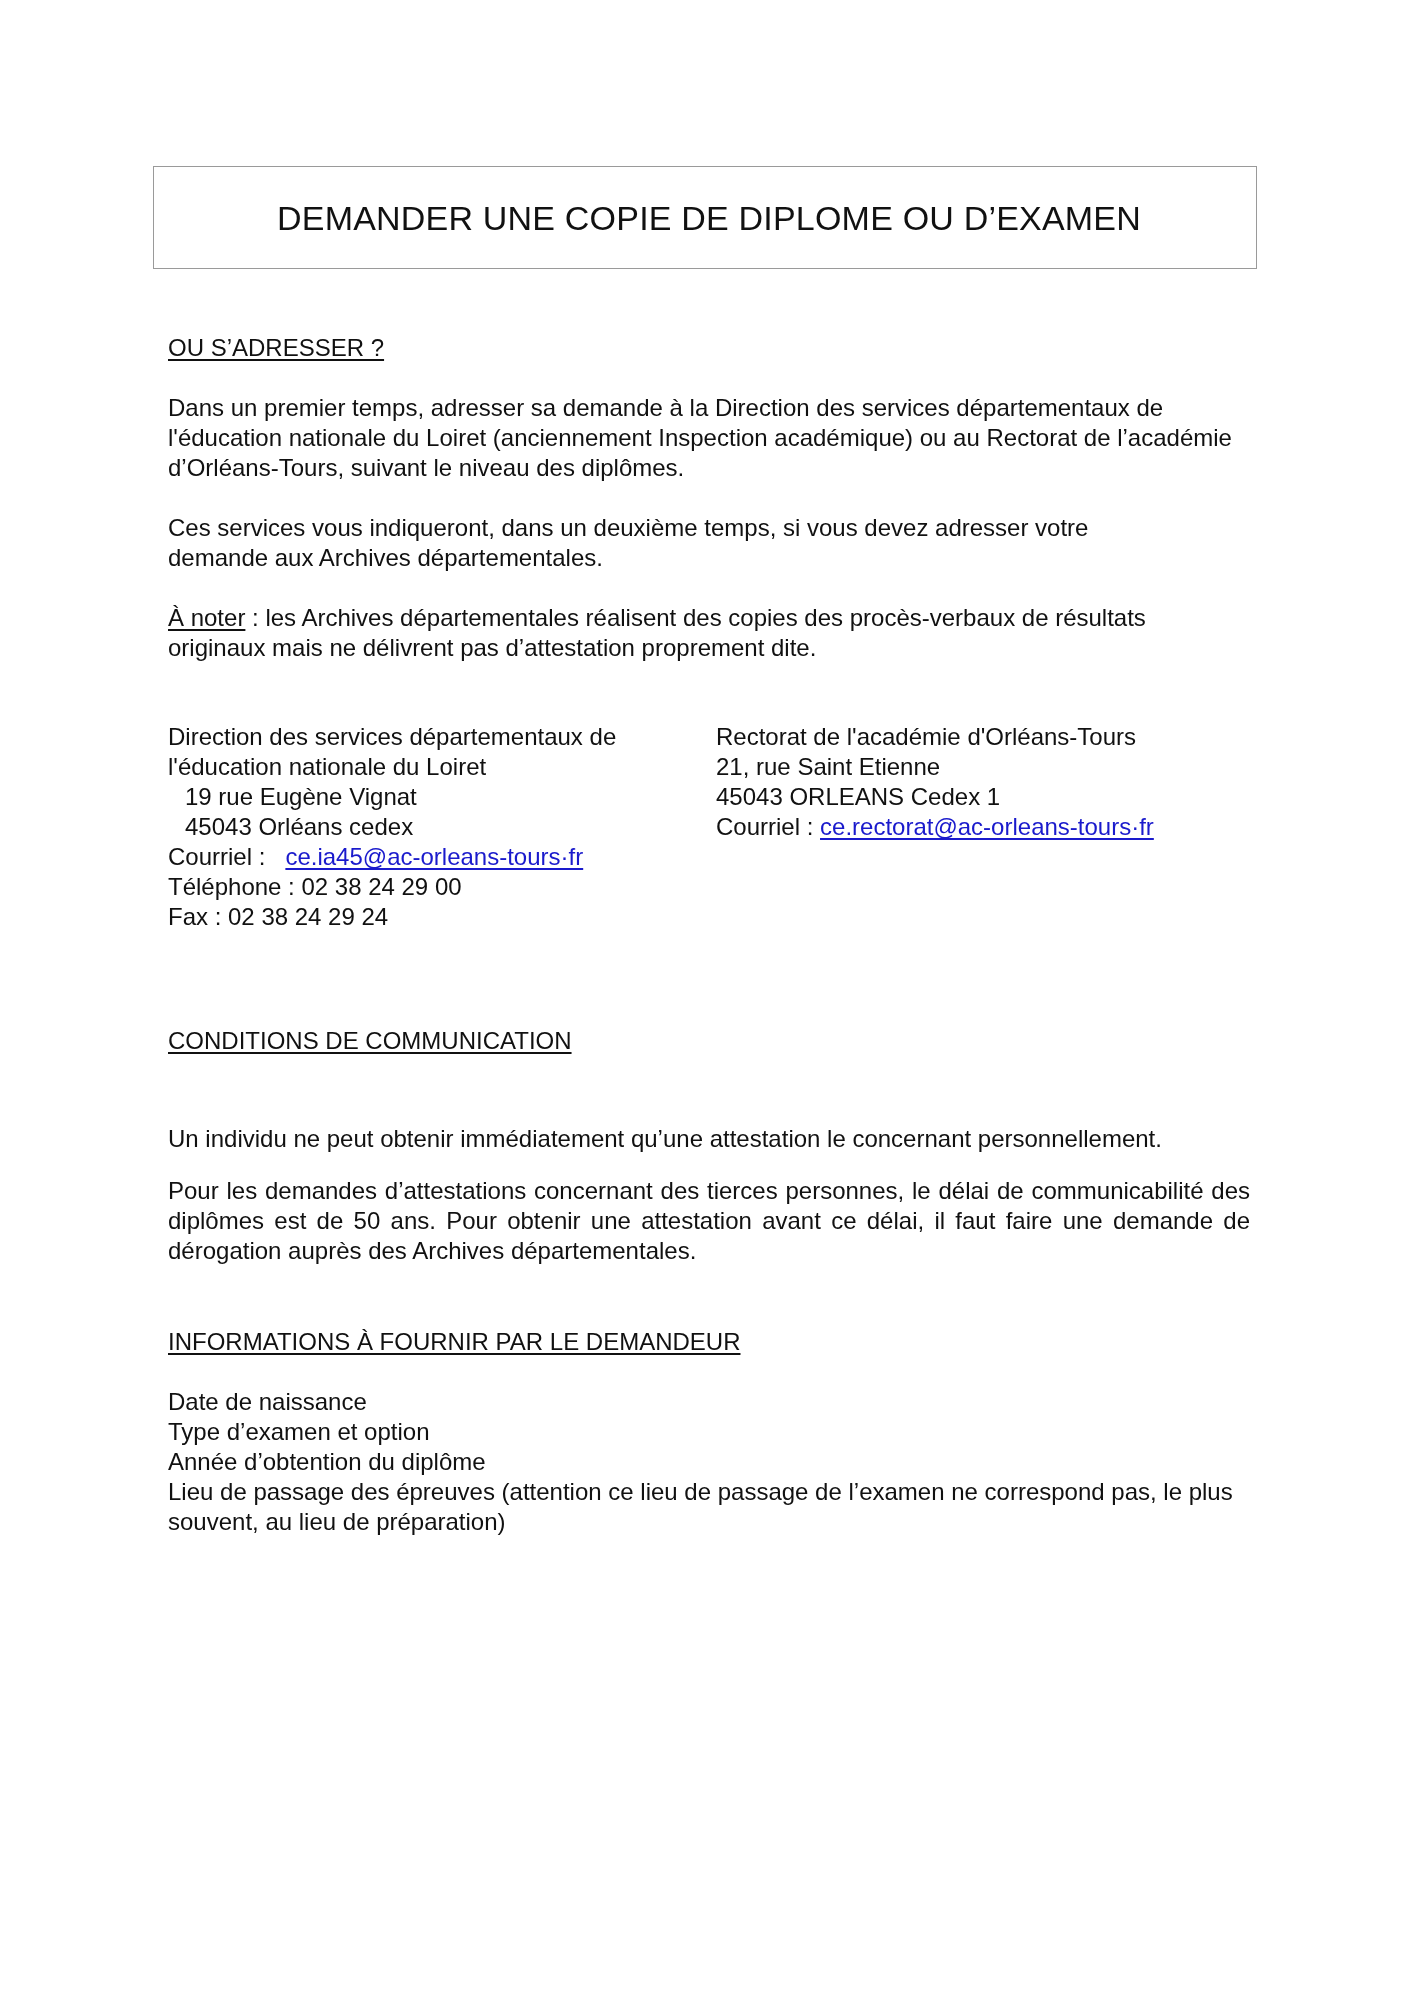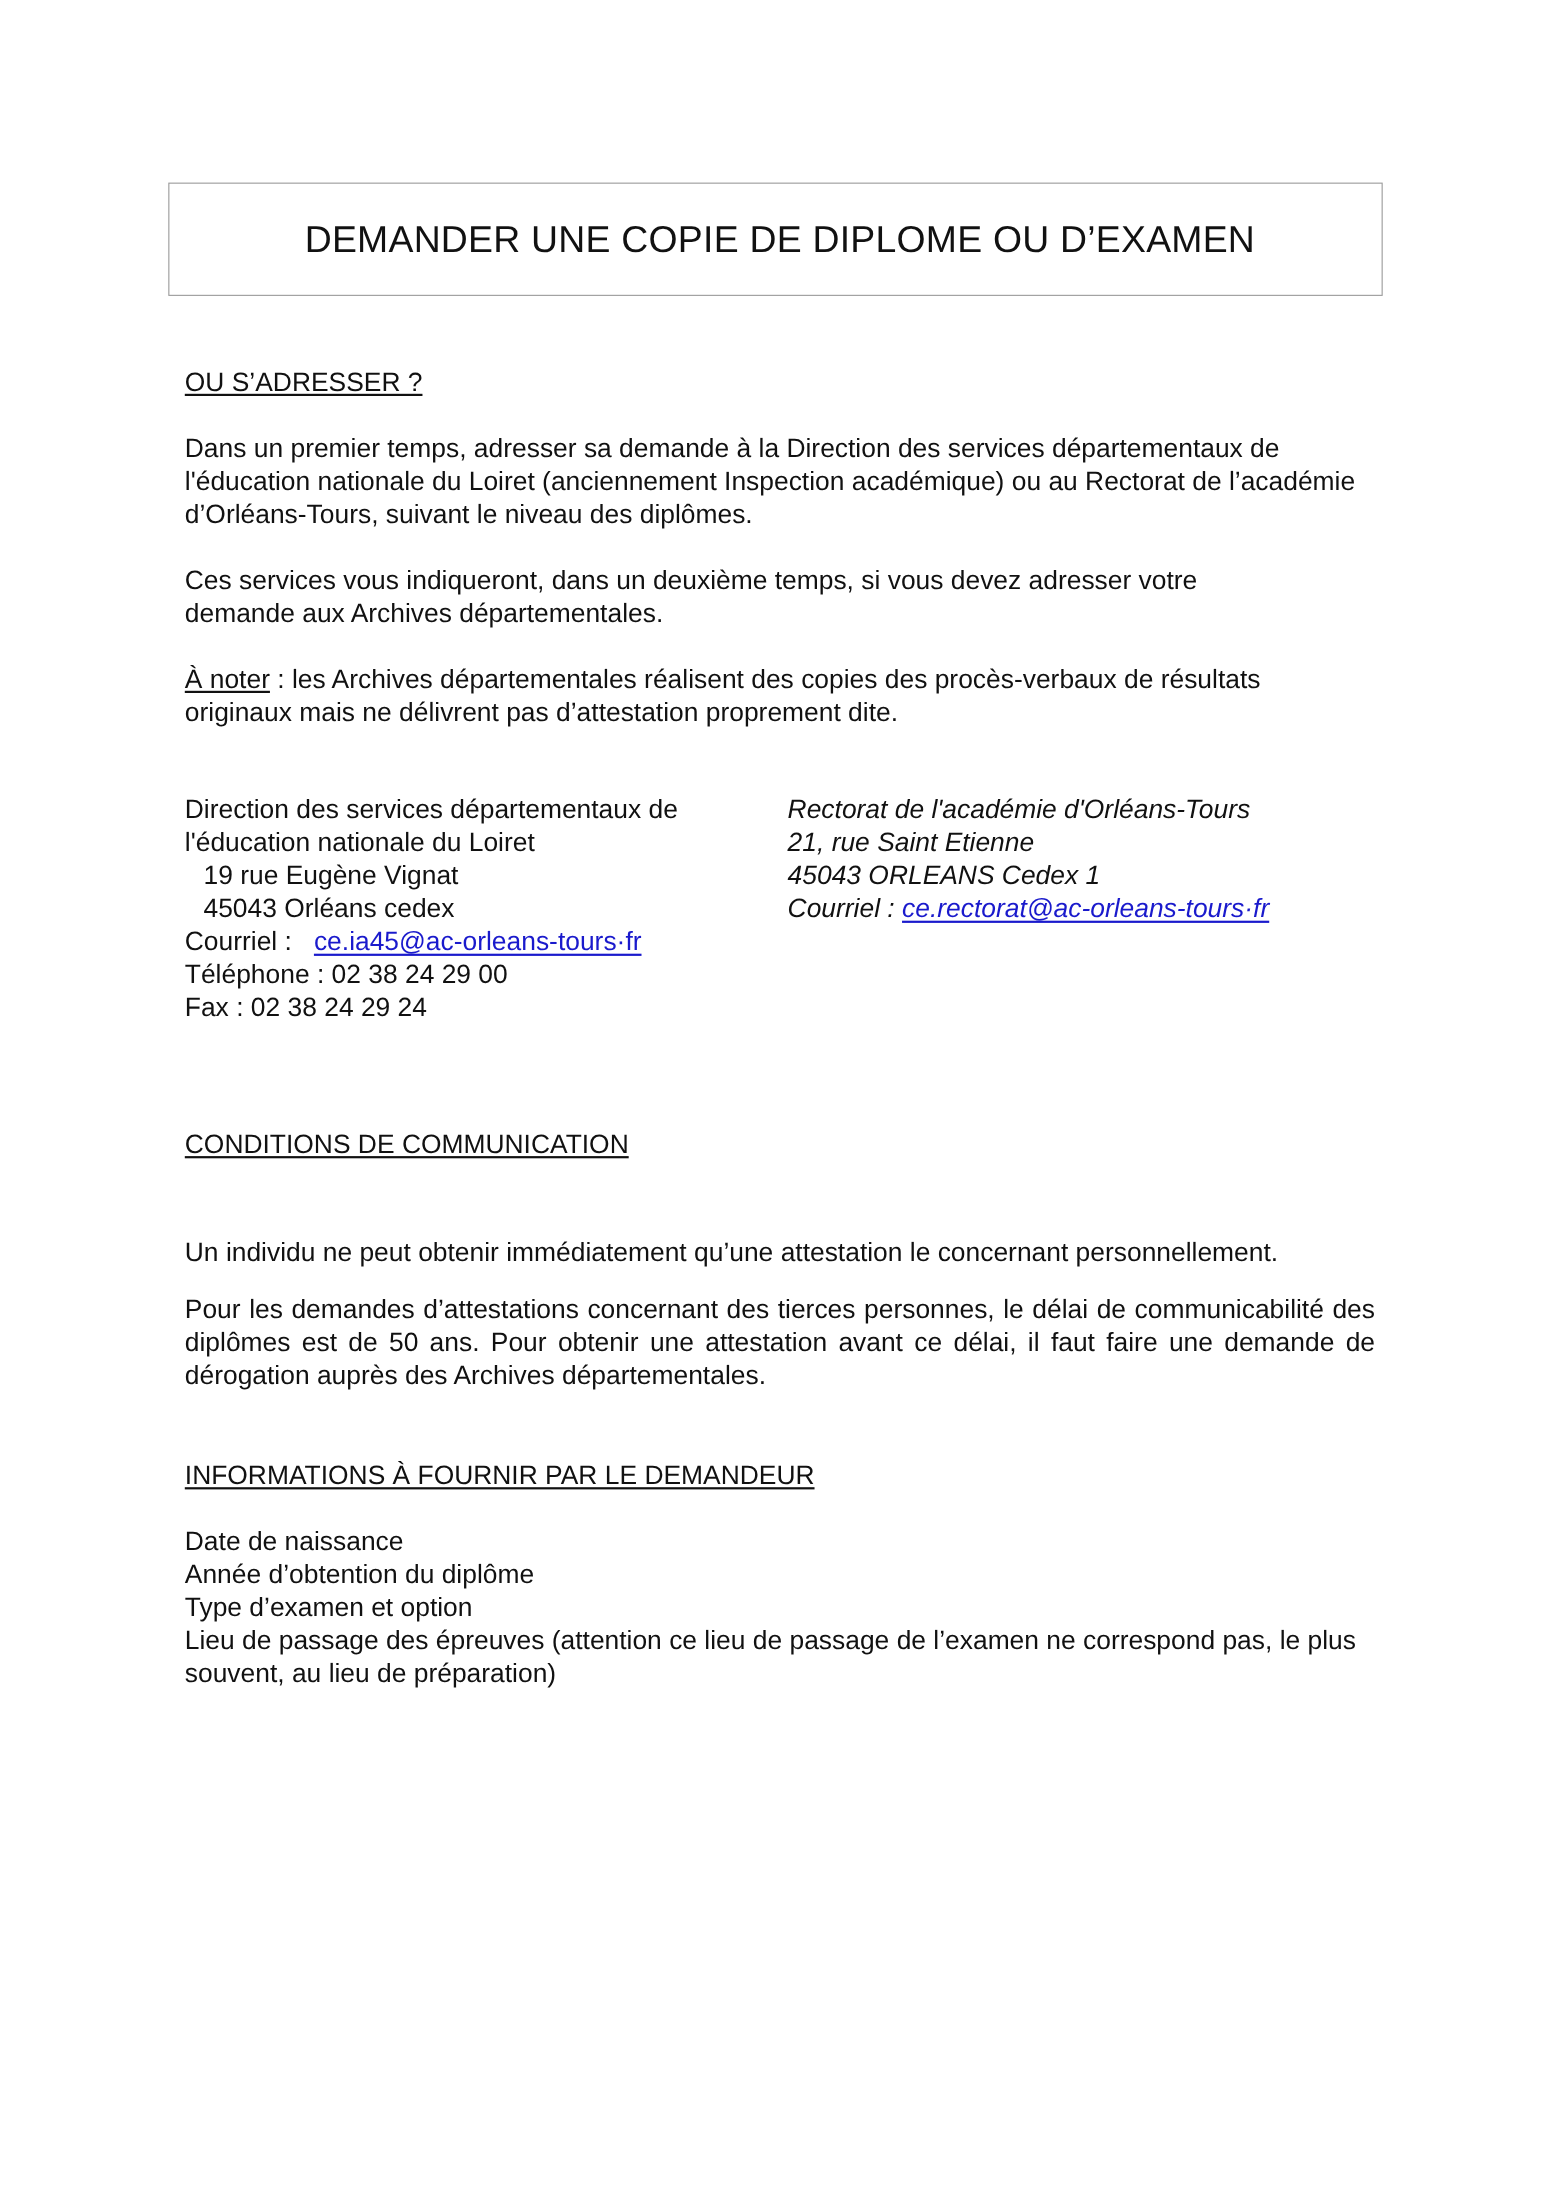--- a/index.html
+++ b/index.html
@@ -62,21 +62,21 @@
     a.mail {
       color: #1a1acc;
       text-decoration: underline;
       text-underline-offset: 3px;
     }
     .col {
       position: absolute;
       top: 722px;
     }
     .col-left { left: 168px; width: 540px; }
-    .col-right { left: 716px; width: 540px; font-style: italic; }
+    .col-right { left: 716px; width: 540px; }
     .indent { padding-left: 17px; }
     .line { display: block; white-space: nowrap; }
     ul.info-list {
       list-style: none;
       margin: 0;
       padding: 0;
     }
   </style>
 </head>
 <body>
@@ -124,17 +124,17 @@
 <div class="block" style="top:1176px;">
   <p class="justify">Pour les demandes d’attestations concernant des tierces personnes, le délai de communicabilité des diplômes est de 50 ans. Pour obtenir une attestation avant ce délai, il faut faire une demande de dérogation auprès des Archives départementales.</p>
 </div>
 
 <div class="block" style="top:1327px;">
   <h2 class="heading">INFORMATIONS À FOURNIR PAR LE DEMANDEUR</h2>
 </div>
 <div class="block" style="top:1387px;">
   <ul class="info-list">
     <li>Date de naissance</li>
+    <li>Type d’examen et option</li>
     <li>Année d’obtention du diplôme</li>
-    <li>Type d’examen et option</li>
     <li>Lieu de passage des épreuves (attention ce lieu de passage de l’examen ne correspond pas, le plus souvent, au lieu de préparation)</li>
   </ul>
 </div>
 
 </body></html>

